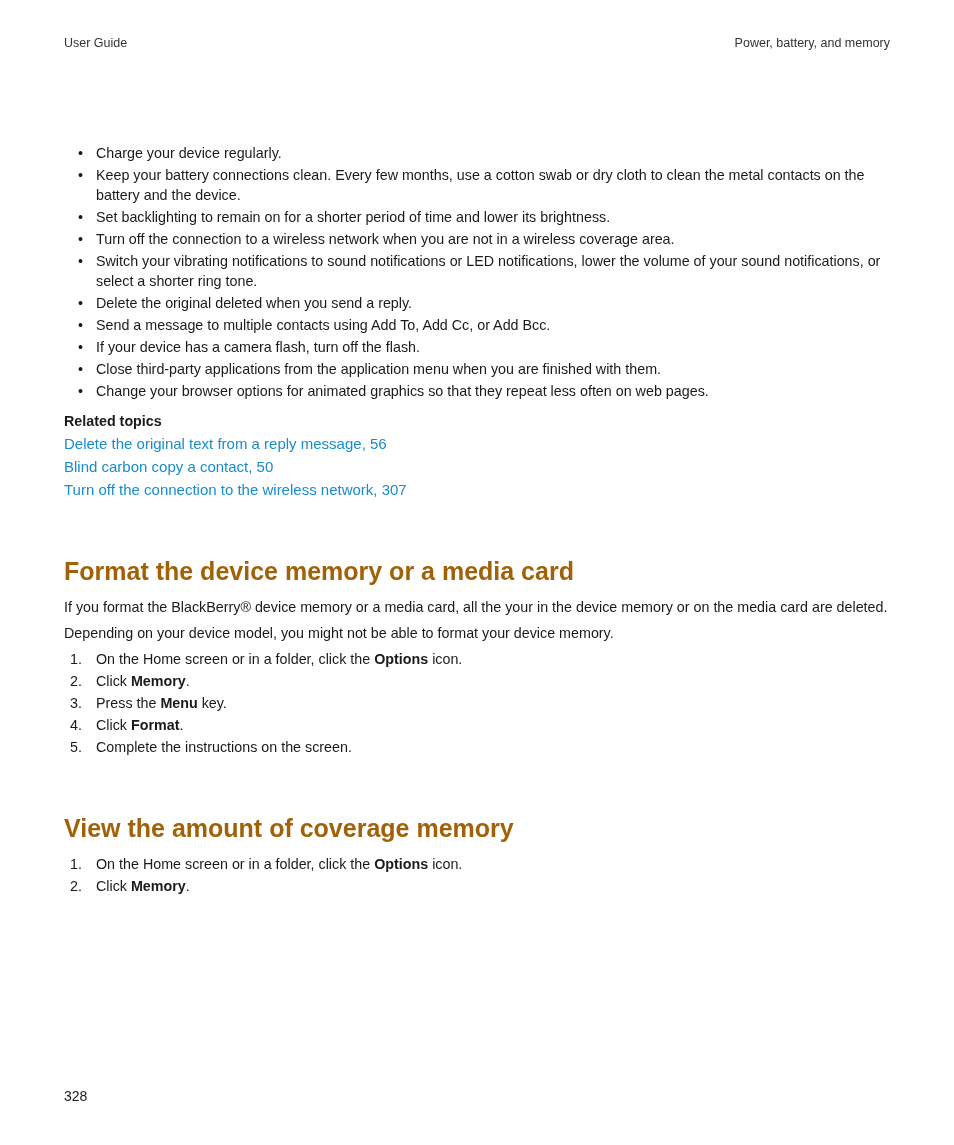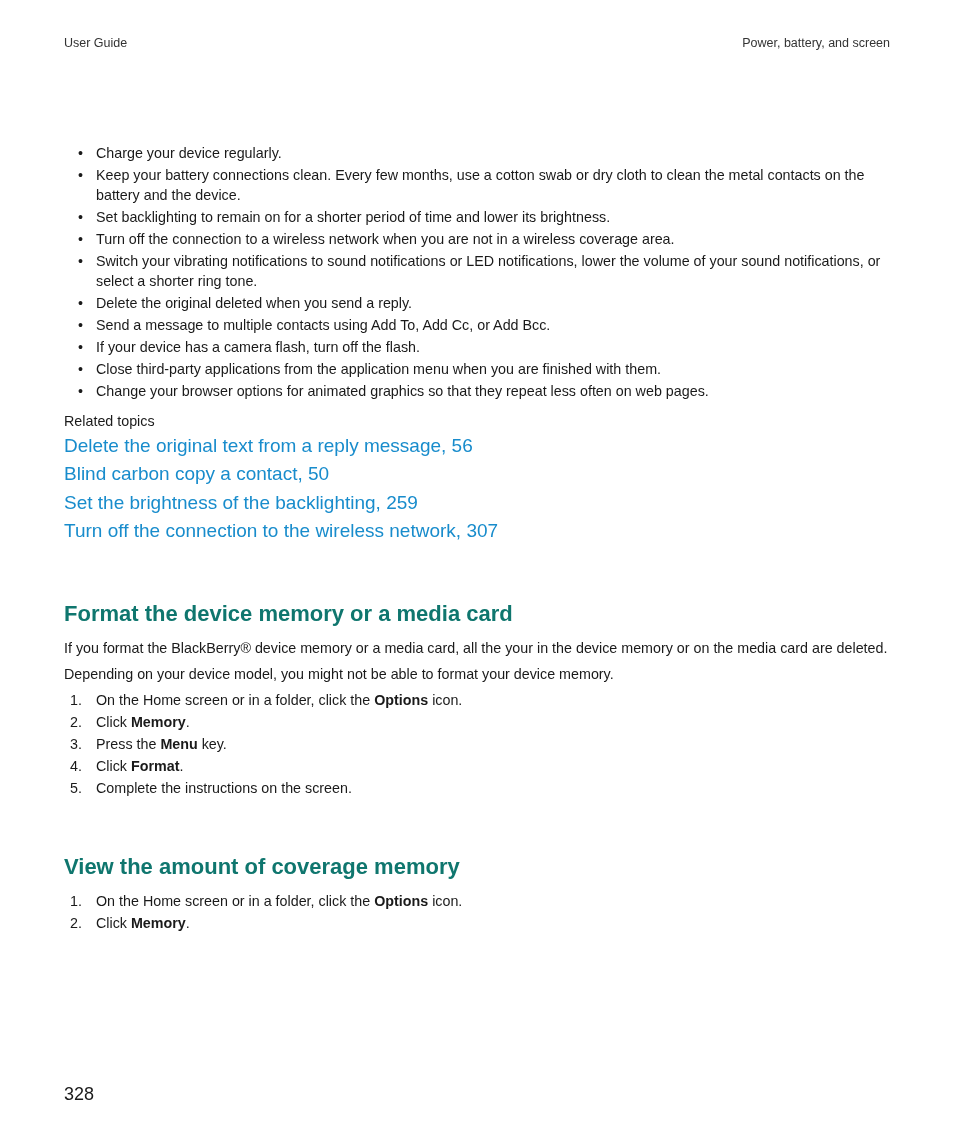--- a/index.html
+++ b/index.html
@@ -34,34 +34,34 @@
     padding-left: 32px;
     margin: 0 0 2px 0;
   }
   ul.bullets li::before {
     content: "•";
     position: absolute;
     left: 14px;
     top: 0;
   }
   .related-heading {
-    font-weight: normal;
+    font-weight: bold;
     font-size: 14.3px;
     margin-top: 8px;
   }
   .link {
     color: #188ccc;
     text-decoration: none;
     display: block;
     margin-top: 2px;
-    font-size: 19px;
+    font-size: 15px;
   }
   h2.section {
-    color: #0f766e;
-    font-size: 22px;
+    color: #a16207;
+    font-size: 25px;
     font-weight: bold;
     margin: 54px 0 8px 0;
   }
   p.body {
     margin: 6px 0;
   }
   ol.steps {
     list-style: none;
     counter-reset: step;
     padding: 0;
@@ -76,50 +76,49 @@
   ol.steps li::before {
     content: counter(step) ".";
     position: absolute;
     left: 6px;
   }
   .b { font-weight: bold; }
   .page-number {
     position: absolute;
     bottom: 38px;
     left: 64px;
-    font-size: 18px;
+    font-size: 14px;
   }
 </style>
 </head>
 <body>
 
 <div class="page">
 
   <div class="header-row">
     <span>User Guide</span>
-    <span>Power, battery, and screen</span>
+    <span>Power, battery, and memory</span>
   </div>
 
   <ul class="bullets">
     <li>Charge your device regularly.</li>
     <li>Keep your battery connections clean. Every few months, use a cotton swab or dry cloth to clean the metal contacts on the battery and the device.</li>
     <li>Set backlighting to remain on for a shorter period of time and lower its brightness.</li>
     <li>Turn off the connection to a wireless network when you are not in a wireless coverage area.</li>
     <li>Switch your vibrating notifications to sound notifications or LED notifications, lower the volume of your sound notifications, or select a shorter ring tone.</li>
     <li>Delete the original deleted when you send a reply.</li>
     <li>Send a message to multiple contacts using Add To, Add Cc, or Add Bcc.</li>
     <li>If your device has a camera flash, turn off the flash.</li>
     <li>Close third-party applications from the application menu when you are finished with them.</li>
     <li>Change your browser options for animated graphics so that they repeat less often on web pages.</li>
   </ul>
 
   <div class="related-heading">Related topics</div>
   <a class="link" href="#">Delete the original text from a reply message, 56</a>
   <a class="link" href="#">Blind carbon copy a contact, 50</a>
-  <a class="link" href="#">Set the brightness of the backlighting, 259</a>
   <a class="link" href="#">Turn off the connection to the wireless network, 307</a>
 
   <h2 class="section">Format the device memory or a media card</h2>
   <p class="body">If you format the BlackBerry® device memory or a media card, all the your in the device memory or on the media card are deleted.</p>
   <p class="body">Depending on your device model, you might not be able to format your device memory.</p>
   <ol class="steps">
     <li><span>On the Home screen or in a folder, click the </span><span class="b">Options</span><span> icon.</span></li>
     <li><span>Click </span><span class="b">Memory</span><span>.</span></li>
     <li><span>Press the </span><span class="b">Menu</span><span> key.</span></li>
     <li><span>Click </span><span class="b">Format</span><span>.</span></li>

